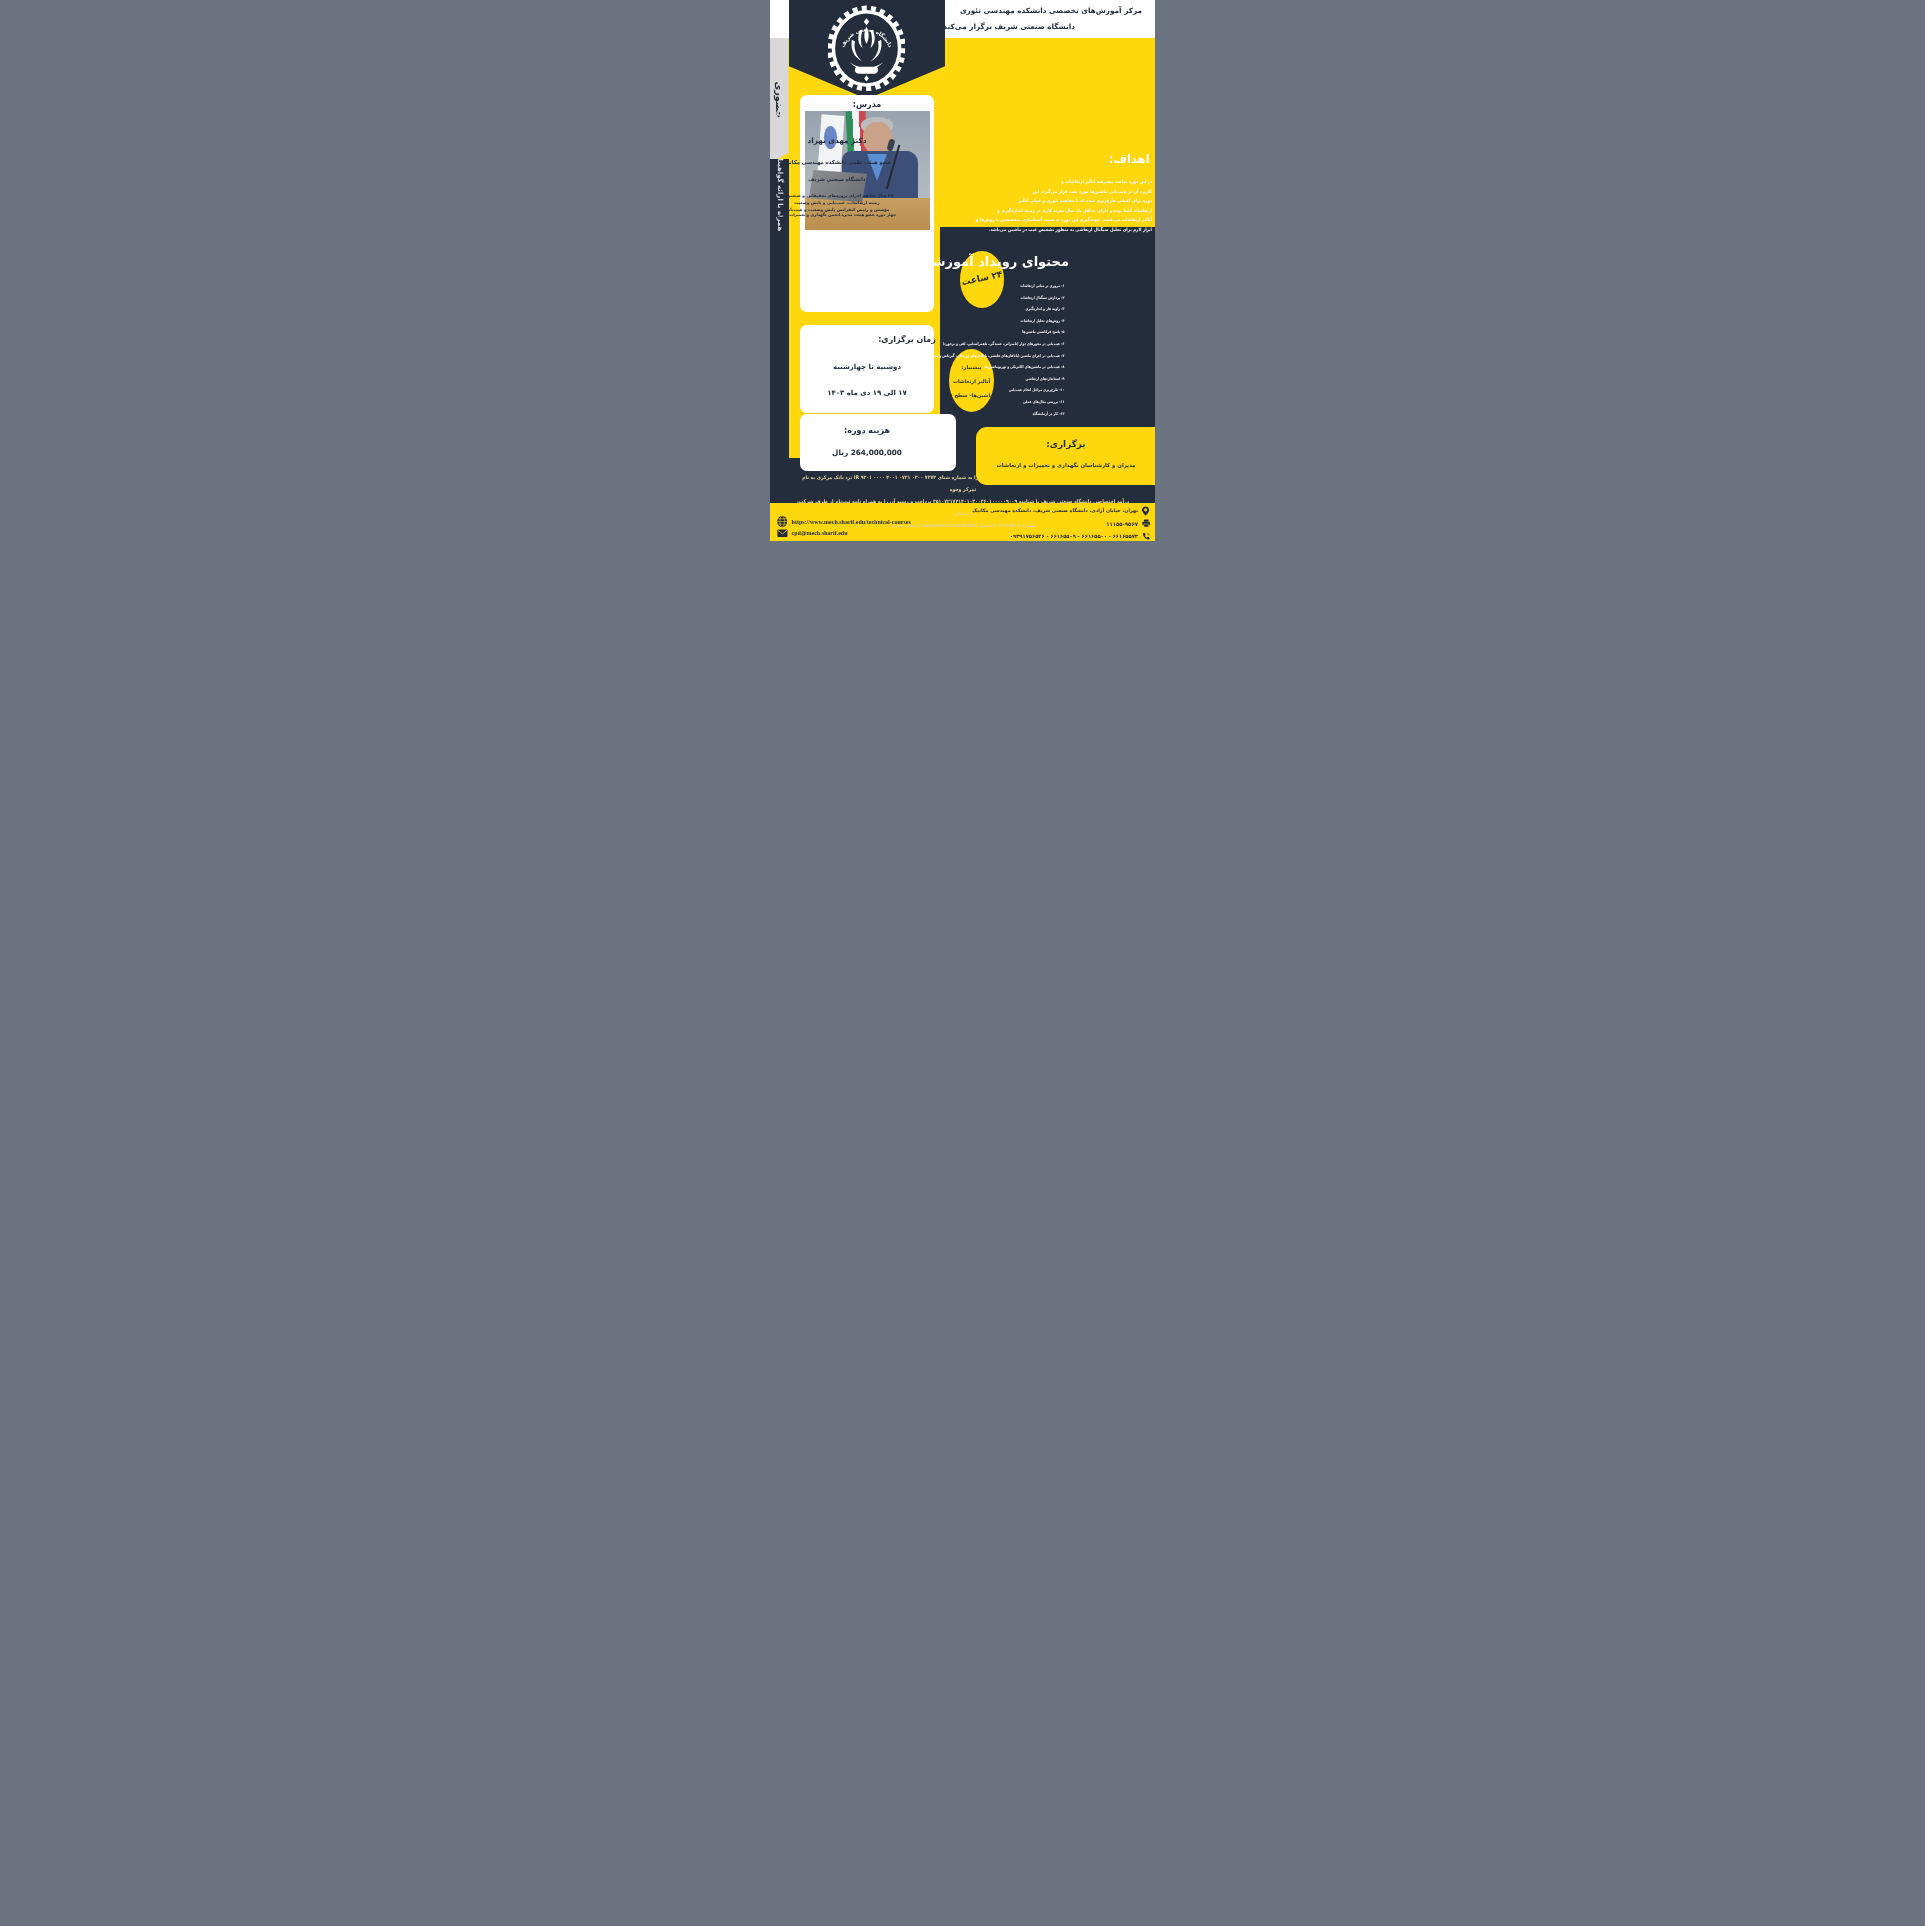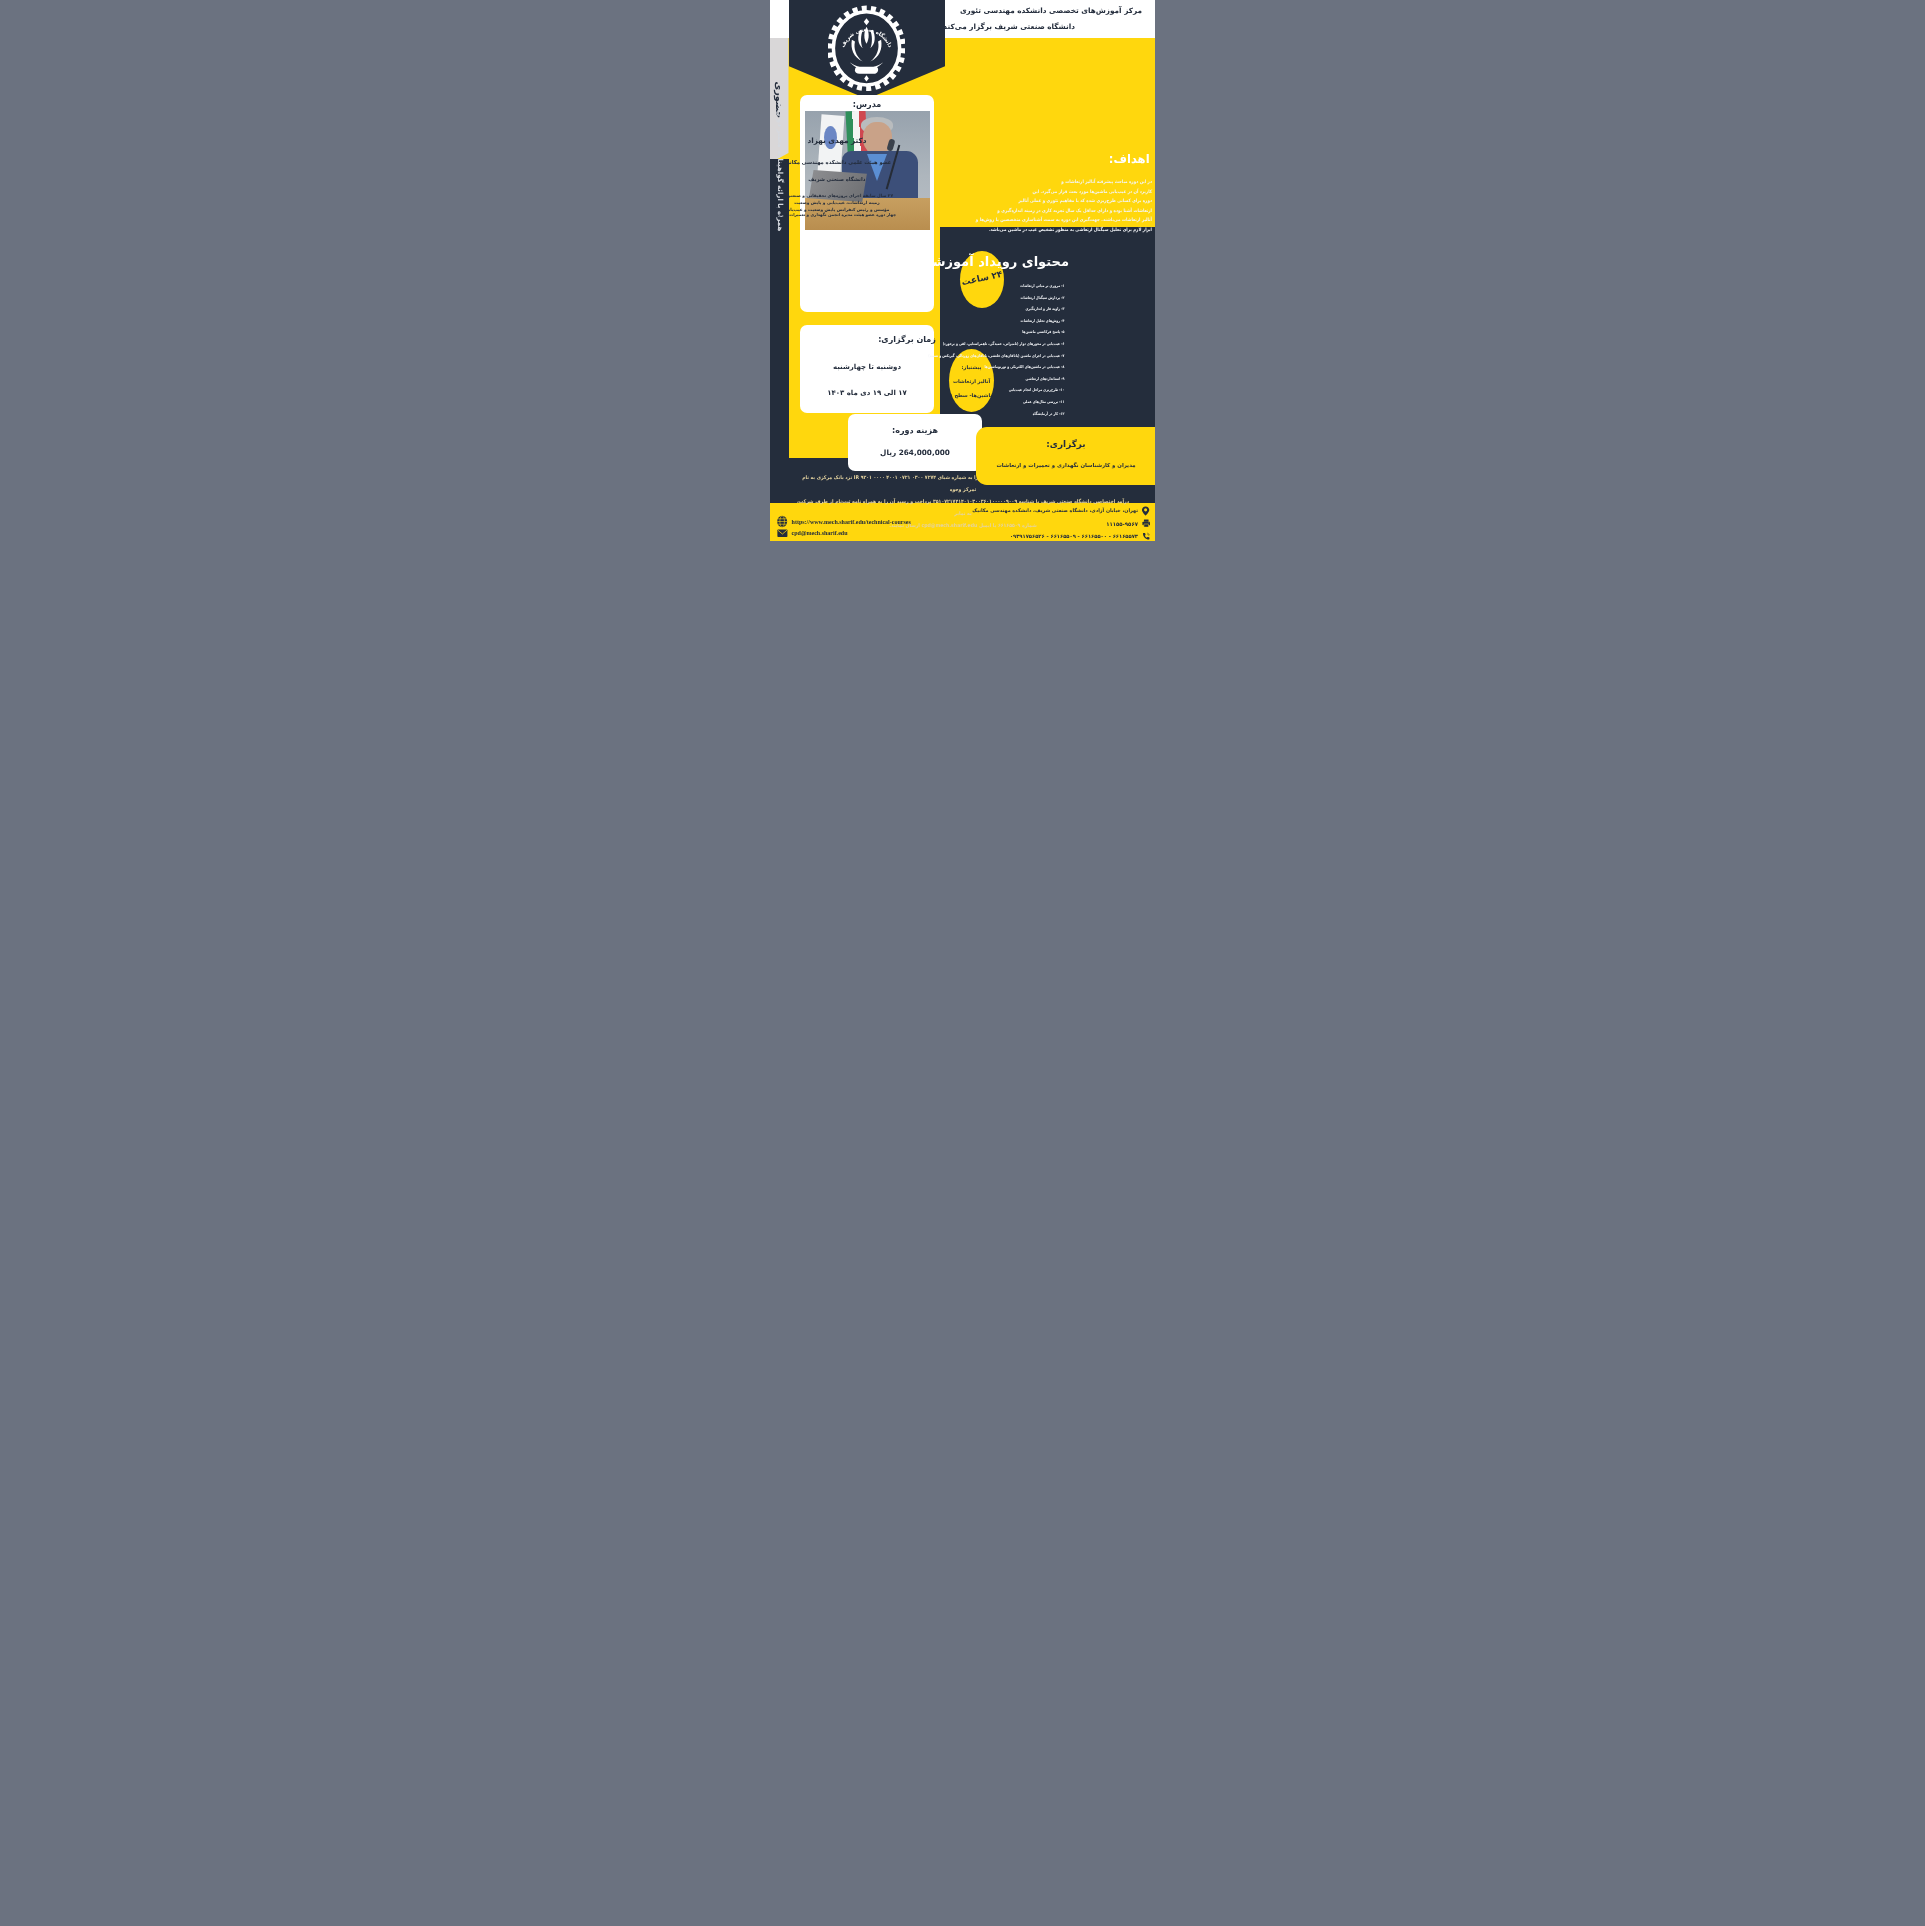--- a/index.html
+++ b/index.html
@@ -98,21 +98,21 @@
   #bio2{top:193px;font-size:4.2px;}
   #bio3{top:200px;font-size:4.2px;}
   #bio4{top:207px;font-size:4.2px;}
   #bio5{top:212px;font-size:4px;}
 
   #card-time{left:30px;top:325px;width:134px;height:88px;}
   #time-h{left:0;top:10px;width:134px;text-align:center;font-size:8px;margin-left:40px;}
   #time-days{left:0;top:38px;width:134px;text-align:center;font-size:7px;}
   #time-dates{left:0;top:64px;width:134px;text-align:center;font-size:7px;}
 
-  #card-fee{left:30px;top:414px;width:134px;height:57px;margin-left:48px;}
+  #card-fee{left:30px;top:414px;width:156px;height:57px;}
   #fee-h{left:0;top:12.3px;width:134px;text-align:center;font-size:8px;}
   #fee-v{left:0;top:34px;width:134px;text-align:center;font-size:7.3px;}
 
   
   #card-aud{left:206px;top:427px;width:180px;height:58px;background:var(--yellow);
     border-radius:10.8px 0 0 10.8px;z-index:5;}
   #aud-h{left:0;top:11.6px;width:180px;text-align:center;font-size:8.9px;}
   #aud-b{left:0;top:35px;width:180px;text-align:center;font-size:5.4px;}
 
   

